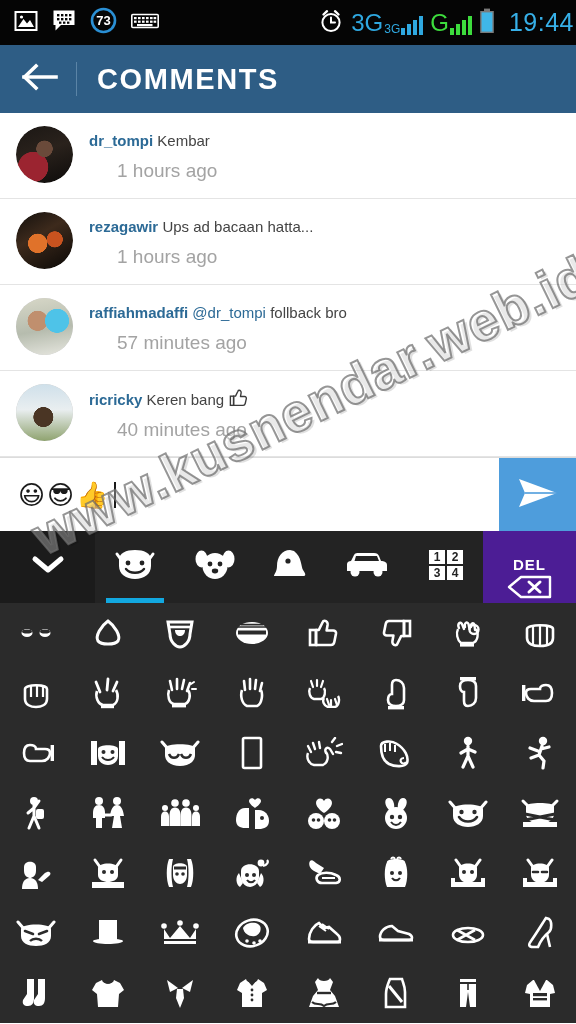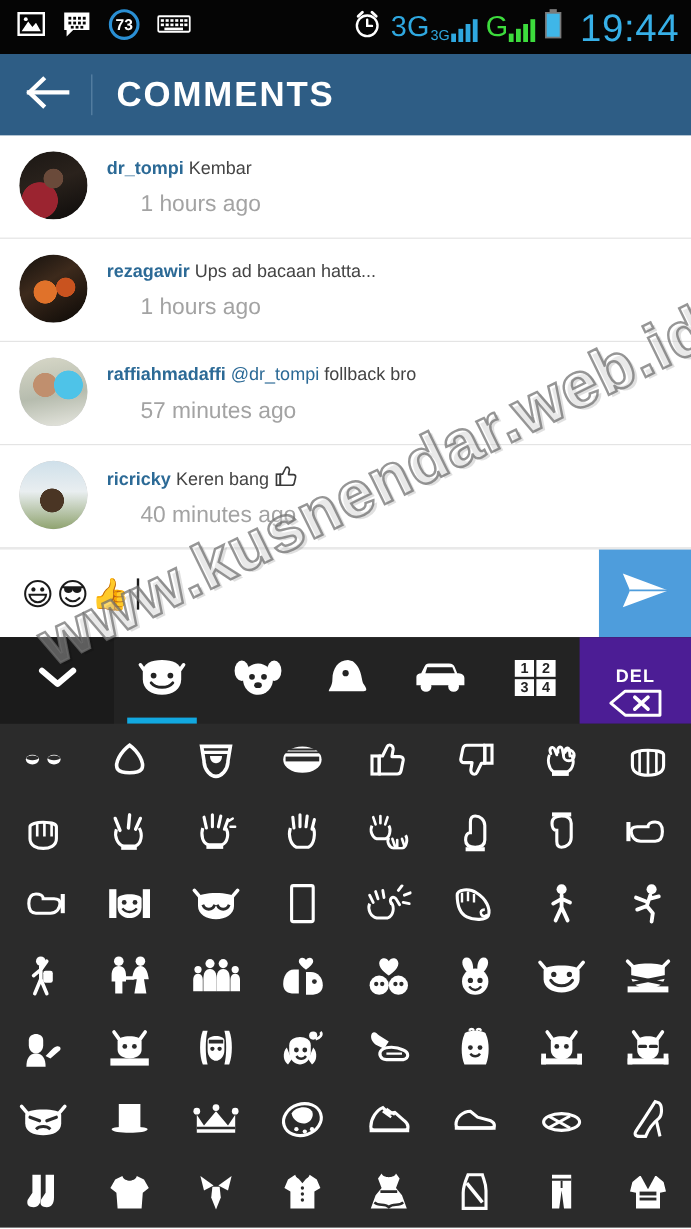--- a/index.html
+++ b/index.html
@@ -9,28 +9,28 @@
     font-family:"Liberation Sans","DejaVu Sans",sans-serif;
     overflow:hidden;
     position:relative;
   }
   #app{position:relative;width:576px;height:1024px;overflow:hidden;}
 
   
   .statusbar{
     height:45px;width:576px;background:#050505;
     display:flex;align-items:center;box-sizing:border-box;
-    padding:0 10px 0 14px;
+    padding:0 2px 0 14px;
   }
   .sb-left{display:flex;align-items:center;gap:14px;flex:0 0 auto;}
   .sb-spacer{flex:1 1 auto;}
   .sb-right{display:flex;align-items:center;gap:7px;flex:0 0 auto;}
   .sb-ico{display:block;}
   .sb-time{
-    color:#37b0e8;font-size:32px;letter-spacing:0.5px;
+    color:#37b0e8;font-size:25px;letter-spacing:0.5px;
     font-family:"Liberation Sans",sans-serif;margin-left:7px;
     line-height:1;
   }
   .net-grp{display:flex;align-items:flex-end;gap:1px;text-align:center;}
   .net-label{font-size:24px;line-height:1;font-weight:400;}
   .net-3g{color:#2fa8e0;}
   .net-g{color:#3ddc3d;}
   .sup{font-size:12px;vertical-align:super;line-height:1;}
   .bars{display:flex;align-items:flex-end;gap:2px;height:20px;}
   .bars i{display:block;width:4px;border-radius:0;}

